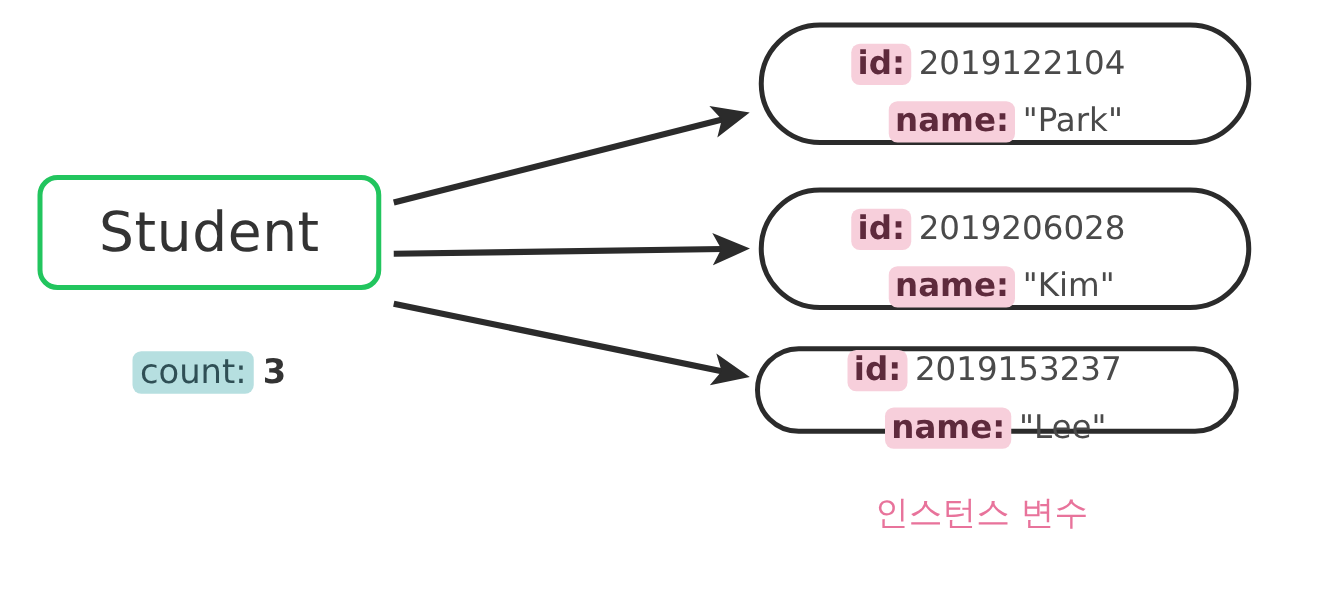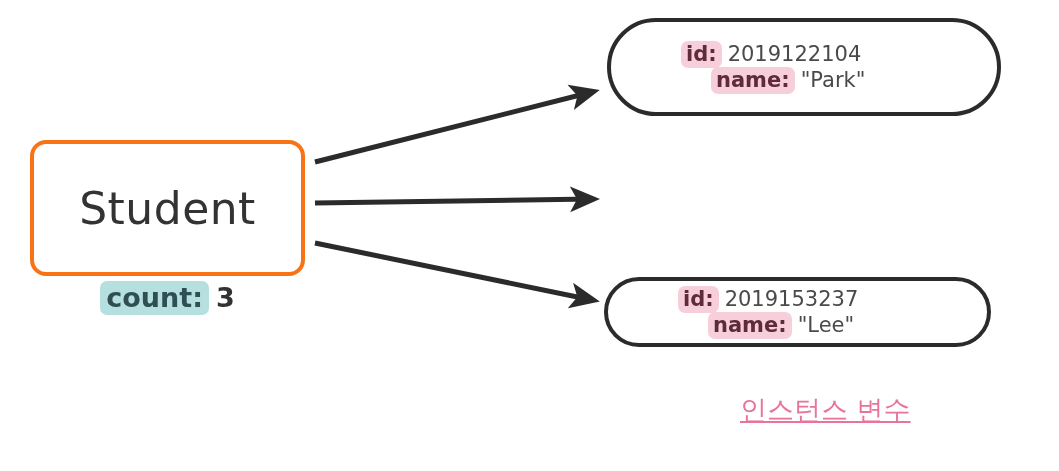--- a/index.html
+++ b/index.html
@@ -17,22 +17,22 @@
     background: #ffffff;
     overflow: hidden;
   }
 
   
   .class-box {
     position: absolute;
     left: 30px;
     top: 140px;
     width: 275px;
-    height: 136px;
-    border: 4px solid #f97316;
+    height: 92px;
+    border: 4px solid #22c55e;
     border-radius: 16px;
     background: #ffffff;
     box-sizing: border-box;
     display: flex;
     align-items: center;
     justify-content: center;
   }
   .class-name {
     font-size: 44px;
     color: #333333;
@@ -52,21 +52,21 @@
     font-size: 27px;
     color: #333333;
     white-space: nowrap;
     line-height: 1.15;
   }
   .hl-teal {
     background: #b6dfe0;
     color: #2f4f55;
     border-radius: 7px;
     padding: 1px 6px 2px 6px;
-    font-weight: 700;
+    font-weight: 400;
   }
   .count-value {
     margin-left: 7px;
     color: #333333;
     font-weight: 600;
   }
   .caption-teal {
     margin-top: 14px;
     font-size: 27px;
     color: #5fb4c6;
@@ -80,49 +80,49 @@
     border-radius: 999px;
     background: #ffffff;
     box-sizing: border-box;
     display: flex;
     flex-direction: column;
     justify-content: center;
     padding: 0 26px;
   }
   .inst-line {
     white-space: nowrap;
-    font-size: 21px;
+    font-size: 26px;
     color: #4a4a4a;
     line-height: 1.24;
+    margin-top: 14px;
   }
   .line-id { text-align: left; padding-left: 44px; }
   .line-name { text-align: left; padding-left: 74px; }
 
   .hl-pink {
     background: #f7cfdb;
     color: #5e2a3c;
     border-radius: 7px;
     padding: 1px 5px 2px 5px;
     font-weight: 700;
   }
   .inst-value {
     margin-left: 6px;
     color: #4a4a4a;
     font-weight: 400;
   }
 
   
   .caption-pink {
     position: absolute;
-    left: 740px;
+    left: 700px;
     top: 392px;
     font-size: 27px;
     color: #e8739b;
     white-space: nowrap;
-    text-decoration: underline;
   }
 
   
   #arrows {
     position: absolute;
     left: 0;
     top: 0;
     width: 1059px;
     height: 471px;
     pointer-events: none;
@@ -158,20 +158,28 @@
 
   <div class="inst-box" style="left:607px; top:18px; width:394px; height:98px;">
     <div class="inst-line line-id">
       <span class="hl-pink">id:</span><span class="inst-value">2019122104</span>
     </div>
     <div class="inst-line line-name">
       <span class="hl-pink">name:</span><span class="inst-value">"Park"</span>
     </div>
   </div>
 
+  <div class="inst-box" style="left:607px; top:150px; width:394px; height:98px;">
+    <div class="inst-line line-id">
+      <span class="hl-pink">id:</span><span class="inst-value">2019206028</span>
+    </div>
+    <div class="inst-line line-name">
+      <span class="hl-pink">name:</span><span class="inst-value">"Kim"</span>
+    </div>
+  </div>
 
   <div class="inst-box" style="left:604px; top:277px; width:387px; height:70px;">
     <div class="inst-line line-id">
       <span class="hl-pink">id:</span><span class="inst-value">2019153237</span>
     </div>
     <div class="inst-line line-name">
       <span class="hl-pink">name:</span><span class="inst-value">"Lee"</span>
     </div>
   </div>
 

